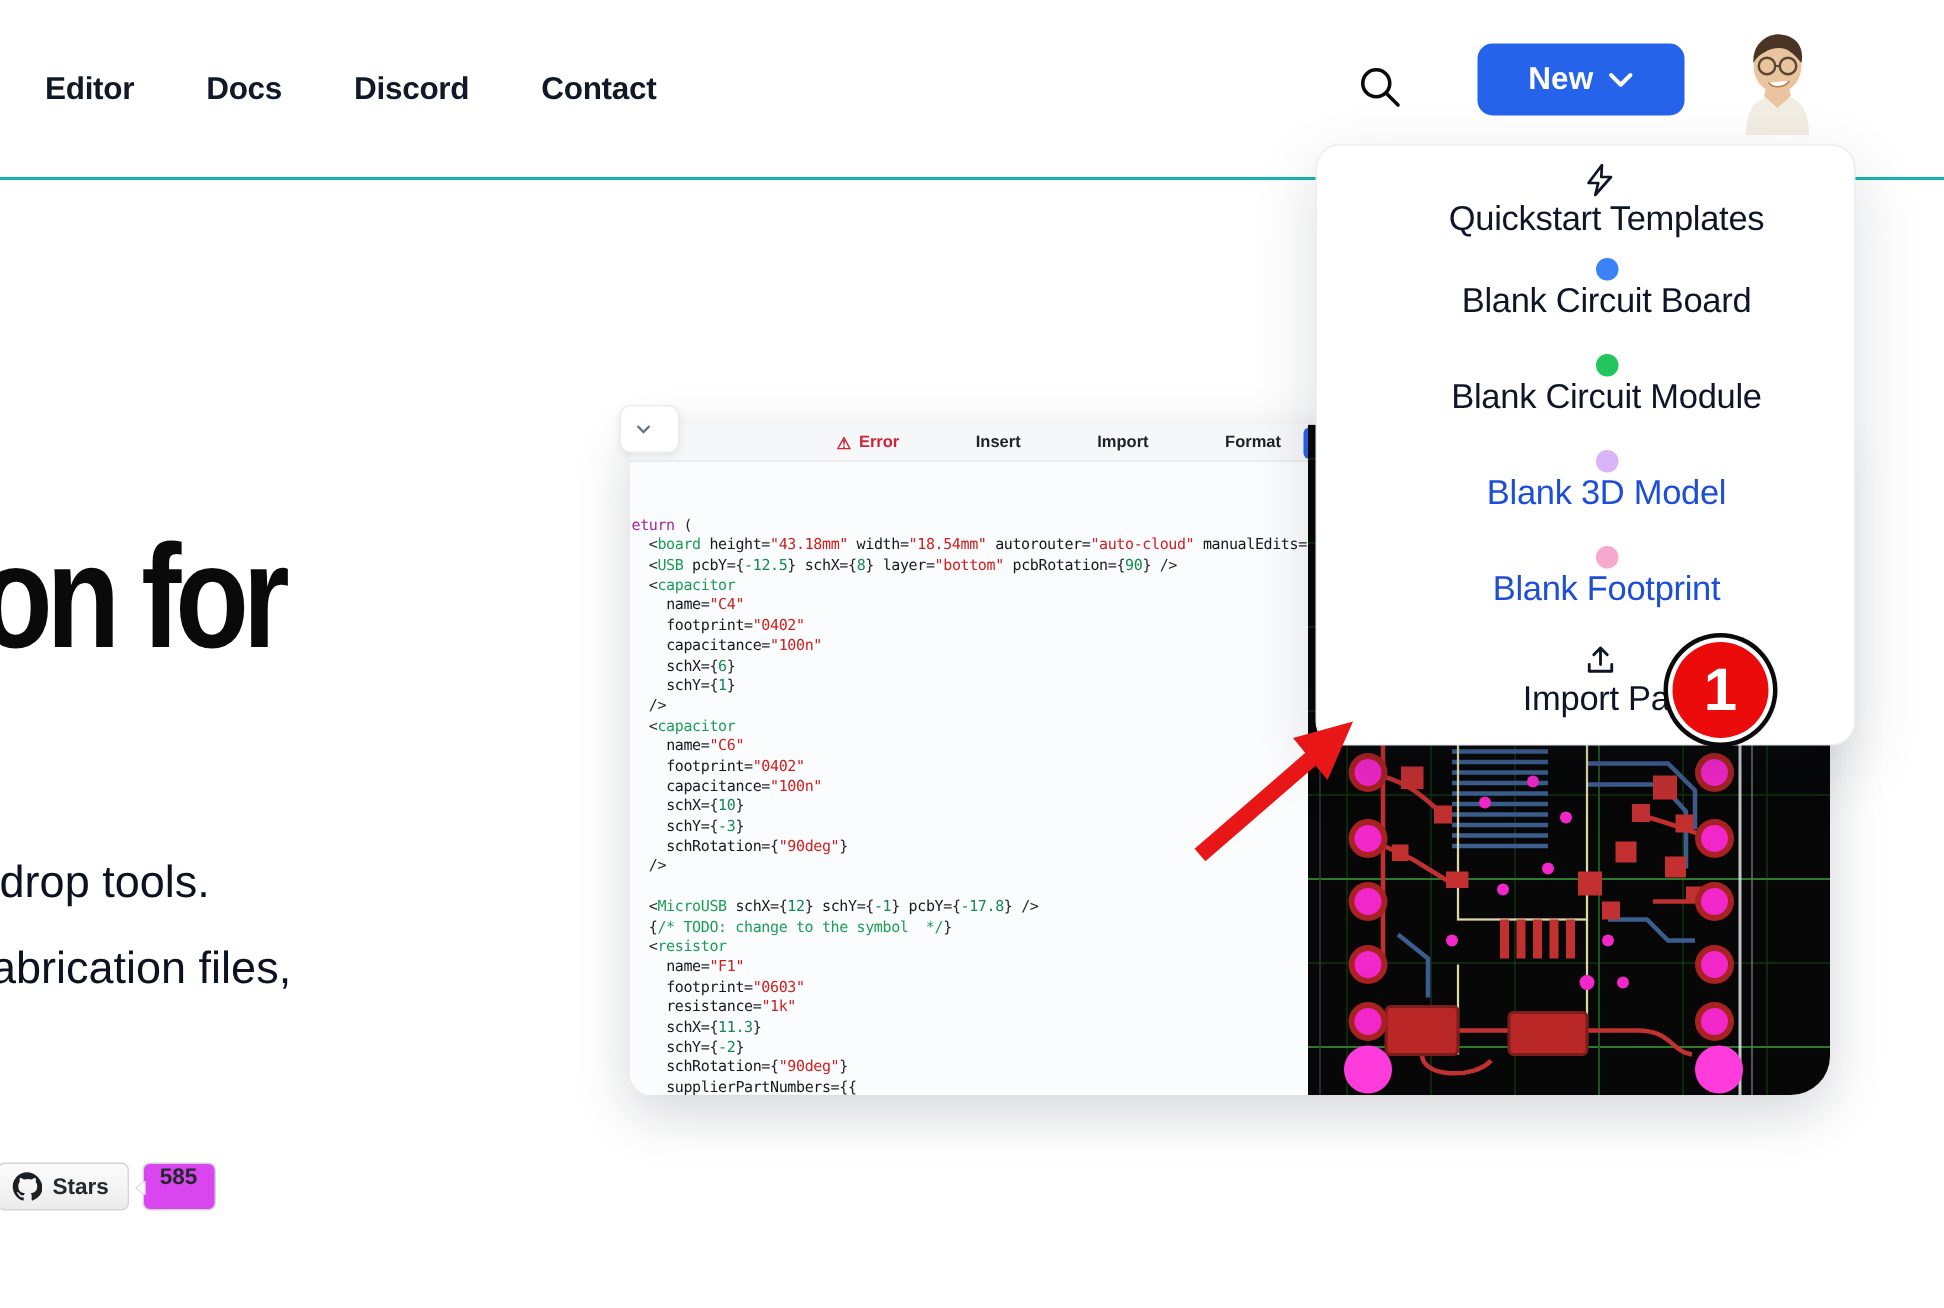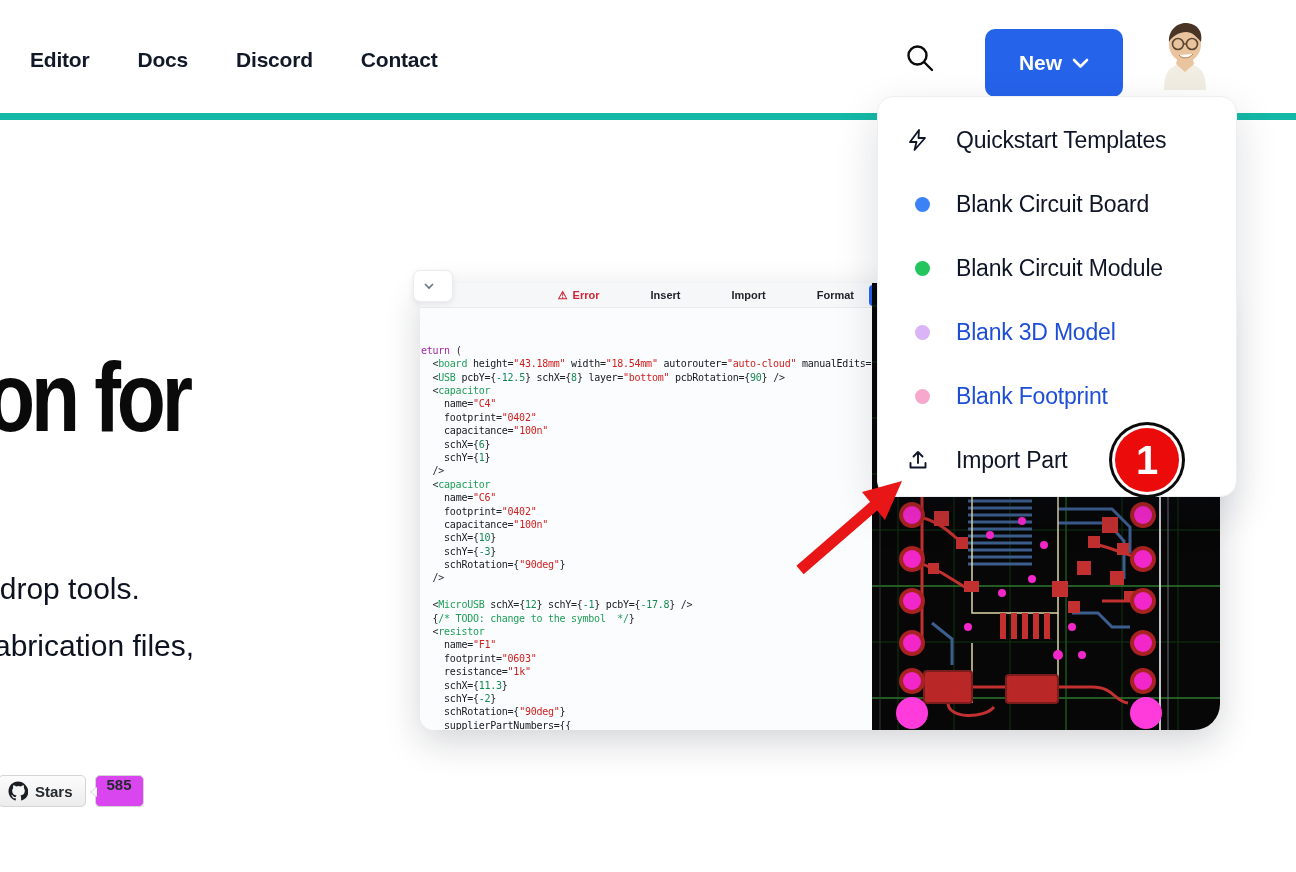--- a/index.html
+++ b/index.html
@@ -1,25 +1,25 @@
 <!DOCTYPE html>
 <html><head>
 <meta charset="utf-8">
 <style>
   * { margin:0; padding:0; box-sizing:border-box; }
   html,body { width:1296px; height:872px; background:#fff; overflow:hidden;
               font-family:"Liberation Sans", sans-serif; position:relative; }
 
   
   .header { position:absolute; left:0; top:0; width:1296px; height:120px;
-            background:#fff; border-bottom:7px solid #14b8a6; z-index:10; }
+            background:#fff; border-bottom:2px solid #14b8a6; z-index:10; }
   .nav { position:absolute; left:30px; top:0; height:120px; display:flex; align-items:center; gap:48px; }
   .nav a { font-size:21px; font-weight:700; color:#111827; text-decoration:none; letter-spacing:-0.2px; }
   .search-btn { position:absolute; left:903px; top:42px; width:34px; height:34px; border:none; background:none; cursor:pointer; }
-  .new-btn { position:absolute; left:985px; top:29px; width:138px; height:68px; border:none; border-radius:10px;
+  .new-btn { position:absolute; left:985px; top:29px; width:138px; height:48px; border:none; border-radius:10px;
              background:#2563eb; color:#fff; font-size:21px; font-weight:700; cursor:pointer;
              display:flex; align-items:center; justify-content:center; gap:10px; font-family:inherit; }
   .avatar { position:absolute; left:1156px; top:20px; width:58px; height:70px; cursor:pointer; }
 
   
   .hero-heading { position:absolute; left:-14px; top:341px; font-size:98px; font-weight:800; color:#0a0a0a;
                   letter-spacing:-5px; transform:scaleX(.82); transform-origin:left; white-space:nowrap; }
   .hero-par { position:absolute; left:-6px; top:560px; font-size:30px; line-height:57px; color:#0c1220; white-space:nowrap; }
 
   
@@ -48,21 +48,21 @@
   .pcb-pane { position:absolute; left:452px; top:0; width:348px; height:447px; }
 
   .editor-tab { position:absolute; left:413px; top:270px; width:40px; height:32px; background:#fff;
                 border:1px solid #ececf0; border-radius:7px; box-shadow:0 2px 6px rgba(0,0,0,.08);
                 z-index:5; display:flex; align-items:center; padding-left:9px; }
 
   
   .dropdown { position:absolute; left:877px; top:96px; width:360px; height:401px; background:#fff;
               border:1px solid #eceef2; border-radius:16px; box-shadow:0 16px 44px rgba(16,24,40,.14);
               z-index:50; padding-top:11px; }
-  .dd-row { height:64px; display:flex; align-items:center; padding-left:28px; gap:18px; cursor:pointer; }
+  .dd-row { height:64px; display:flex; align-items:center; padding-left:28px; cursor:pointer;flex-direction:column; }
   .dd-row .label { font-size:23px; font-weight:500; color:#0e1526; letter-spacing:-0.2px; }
   .dd-row.disabled .label { color:#1d4ed8; }
   .dot { width:15px; height:15px; border-radius:50%; flex:0 0 15px; margin:0 8px 0 9px; }
   .dd-icon { width:24px; height:24px; flex:0 0 24px; margin-right:8px; }
 
   
   .step-badge { position:absolute; left:1115px; top:428px; width:64px; height:64px; border-radius:50%;
                 background:#ec0b0b; box-shadow:0 0 0 3px #fff, 0 0 0 6px #0a0a0a;
                 display:flex; align-items:center; justify-content:center;
                 color:#fff; font-size:40px; font-weight:700; z-index:70; }

